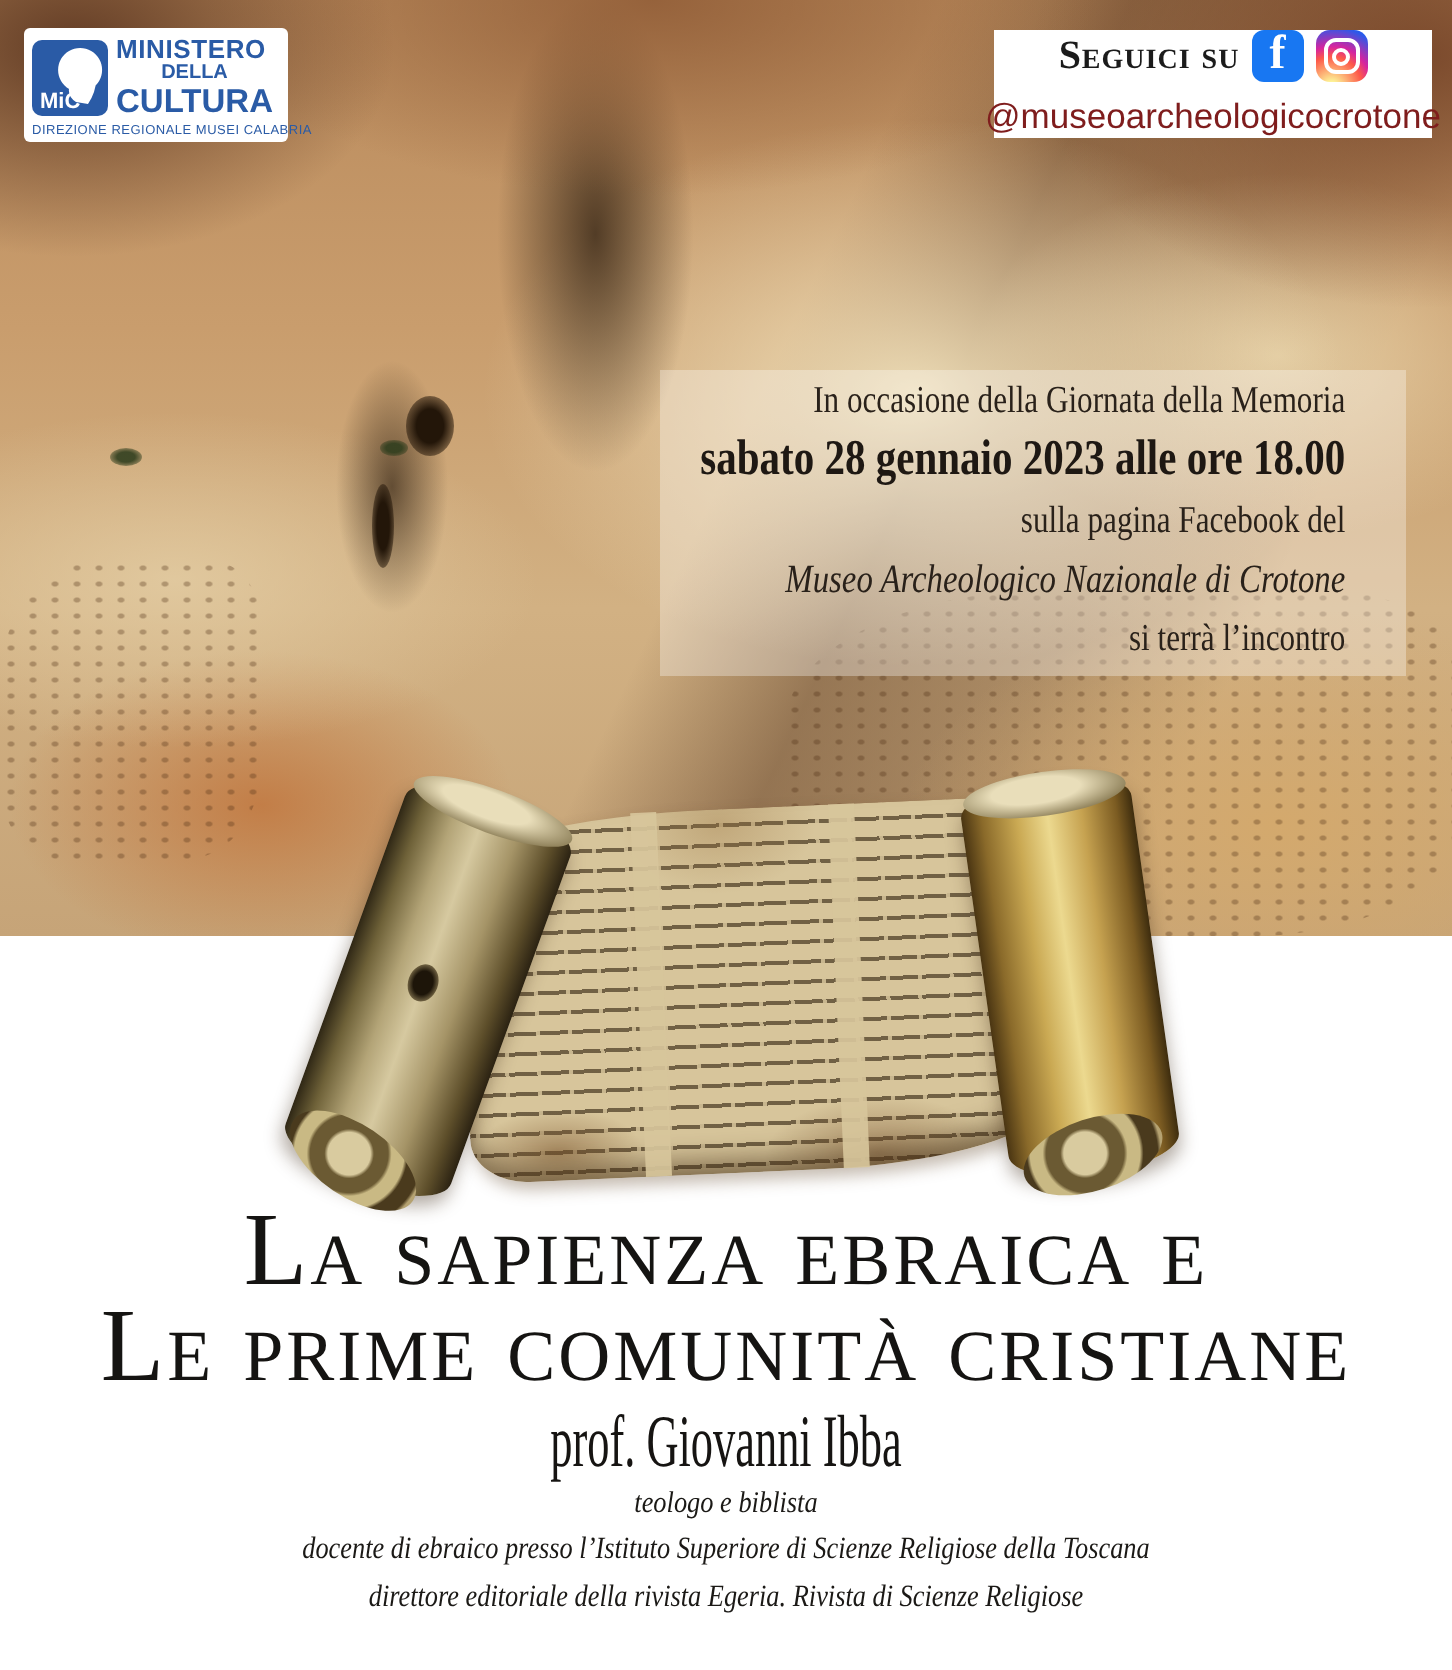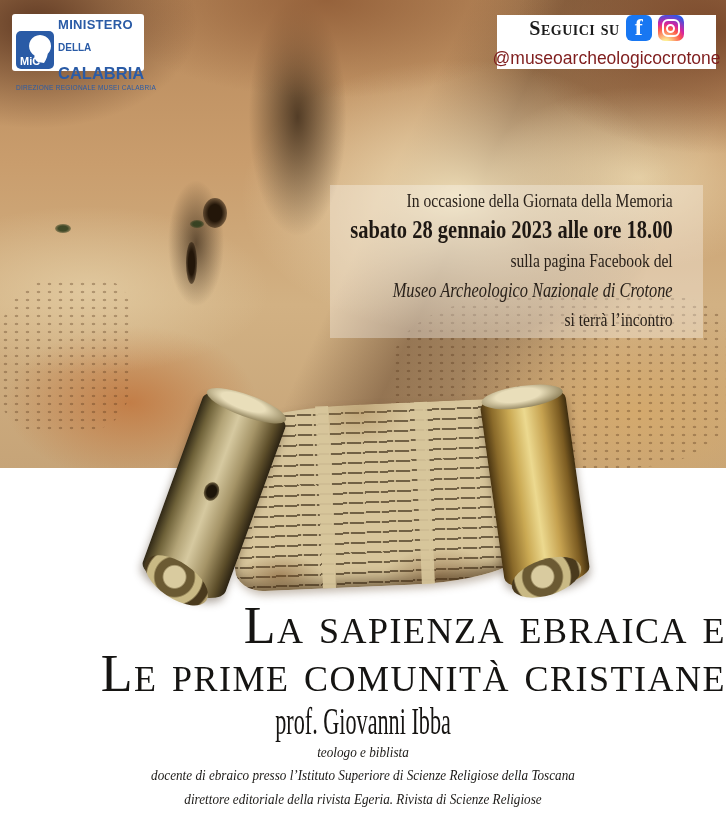--- a/index.html
+++ b/index.html
@@ -33,21 +33,21 @@
 
   
   .mic-box{position:absolute;left:12px;top:14px;width:132px;height:57px;background:#ffffff;
     border-radius:3px;display:flex;flex-direction:column;justify-content:flex-start;
     padding:4px 3px 2px 4px;box-sizing:border-box;}
   .mic-top{display:flex;align-items:center;gap:4px;}
   .mic-mark{width:38px;height:38px;flex:0 0 38px;}
   .mic-lines{display:flex;flex-direction:column;line-height:1;color:#2a5ba6;
     font-family:"Liberation Sans",sans-serif;font-weight:bold;}
   .mic-l1{font-size:13px;letter-spacing:.3px;}
-  .mic-l2{font-size:10px;margin:12px 0;}
+  .mic-l2{font-size:10px;margin:1px 0;text-align:center;}
   .mic-l3{font-size:16.5px;}
   .mic-caption{margin-top:2px;font-family:"Liberation Sans",sans-serif;font-size:6.5px;
     color:#2a5ba6;letter-spacing:.25px;white-space:nowrap;text-align:center;}
 
   
   .social-box{position:absolute;left:497px;top:15px;width:219px;height:54px;background:#ffffff;
     display:flex;flex-direction:column;align-items:center;justify-content:space-between;gap:1px;}
   .social-row{display:flex;align-items:center;gap:6px;}
   .follow{font-family:"Liberation Serif",serif;font-variant:small-caps;font-weight:bold;
     font-size:20px;color:#1b1b1b;letter-spacing:.5px;}
@@ -97,21 +97,21 @@
   .roll::before{content:"";position:absolute;left:2px;right:2px;top:-3px;height:22px;border-radius:50%;
     background:radial-gradient(ellipse at 45% 40%, #e9deba 0 35%, #8f815a 75%, #5d4e2a 100%);}
   .roll-hole{position:absolute;left:38%;top:44%;width:15px;height:19px;border-radius:50%;
     background:radial-gradient(ellipse at center,#1d1509 0 45%,rgba(58,44,18,.65) 70%,rgba(58,44,18,0) 100%);}
   .curl{position:absolute;bottom:-8px;width:72px;height:36px;border-radius:50%;
     background:radial-gradient(circle at 45% 45%, #d9cb9f 0 24%, #6b5a33 28% 44%, #c9b984 48% 62%, #4a3a1d 66% 82%, #b5a271 86%);}
   .curl-left{left:2px;transform:rotate(14deg);}
   .curl-right{left:6px;transform:rotate(-10deg);}
 
   
-  .title{position:absolute;left:0;top:602px;width:726px;text-align:right;color:#151412;
+  .title{position:absolute;left:0;top:602px;width:726px;text-align:center;color:#151412;
     font-variant:small-caps;font-size:52px;line-height:48px;letter-spacing:1.5px;}
   .speaker-name{position:absolute;left:0;top:703px;width:726px;text-align:center;
     font-size:37px;line-height:38px;color:#161412;transform:scaleX(.6);}
   .speaker-role{position:absolute;left:0;top:744px;width:726px;text-align:center;
     font-style:italic;font-size:15px;color:#1b1916;transform:scaleX(.88);}
   .speaker-bio1{position:absolute;left:0;top:766px;width:726px;text-align:center;
     font-style:italic;font-size:15.5px;color:#1b1916;transform:scaleX(.85);}
   .speaker-bio2{position:absolute;left:0;top:790px;width:726px;text-align:center;
     font-style:italic;font-size:15.5px;color:#1b1916;transform:scaleX(.85);}
 </style>
@@ -133,21 +133,21 @@
     <div class="mic-top">
       <svg class="mic-mark" viewBox="0 0 38 38">
         <rect x="0" y="0" width="38" height="38" rx="5" fill="#2a5ba6"></rect>
         <path d="M24 4 a11 11 0 1 0 0.1 0 Z M24 9 q6 3 3 9 q-2 5 -8 4 q-2 6 3 9 l6 1 q4-6 4-12 q0-7-8-11Z" fill="#ffffff"></path>
         <circle cx="23" cy="14" r="6" fill="#ffffff"></circle>
         <text x="4" y="34" font-family="Liberation Sans, sans-serif" font-size="11" font-weight="bold" fill="#ffffff">MiC</text>
       </svg>
       <div class="mic-lines">
         <span class="mic-l1">MINISTERO</span>
         <span class="mic-l2">DELLA</span>
-        <span class="mic-l3">CALABRIA</span>
+        <span class="mic-l3">CULTURA</span>
       </div>
     </div>
     <div class="mic-caption">DIREZIONE REGIONALE MUSEI CALABRIA</div>
   </div>
 
   <div class="social-box">
     <div class="social-row">
       <span class="follow">Seguici su</span>
       <span class="fb-icon">f</span>
       <span class="ig-icon"></span>

